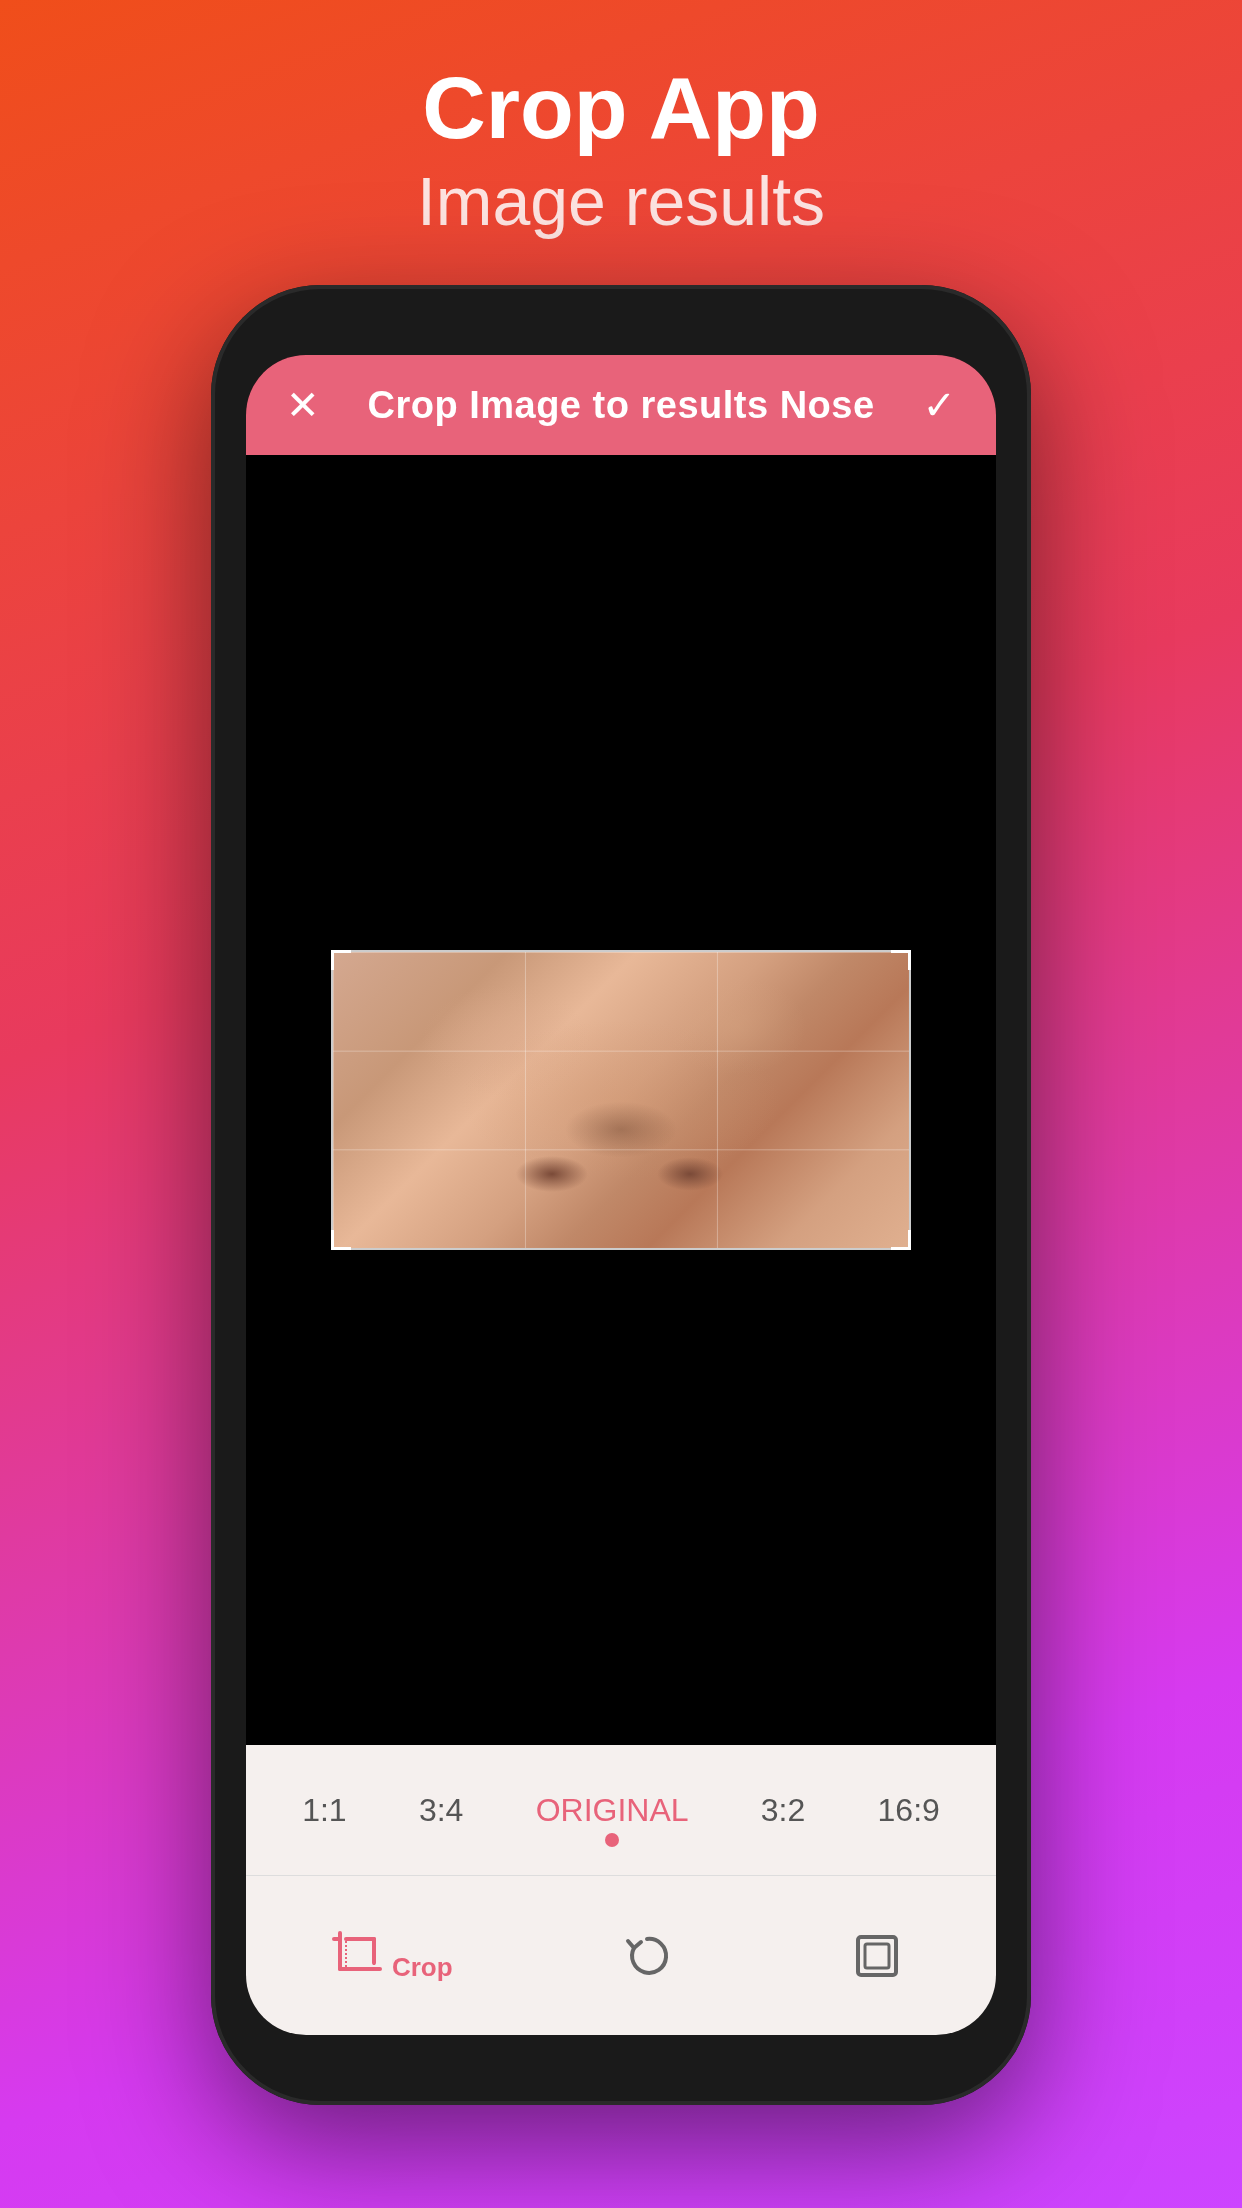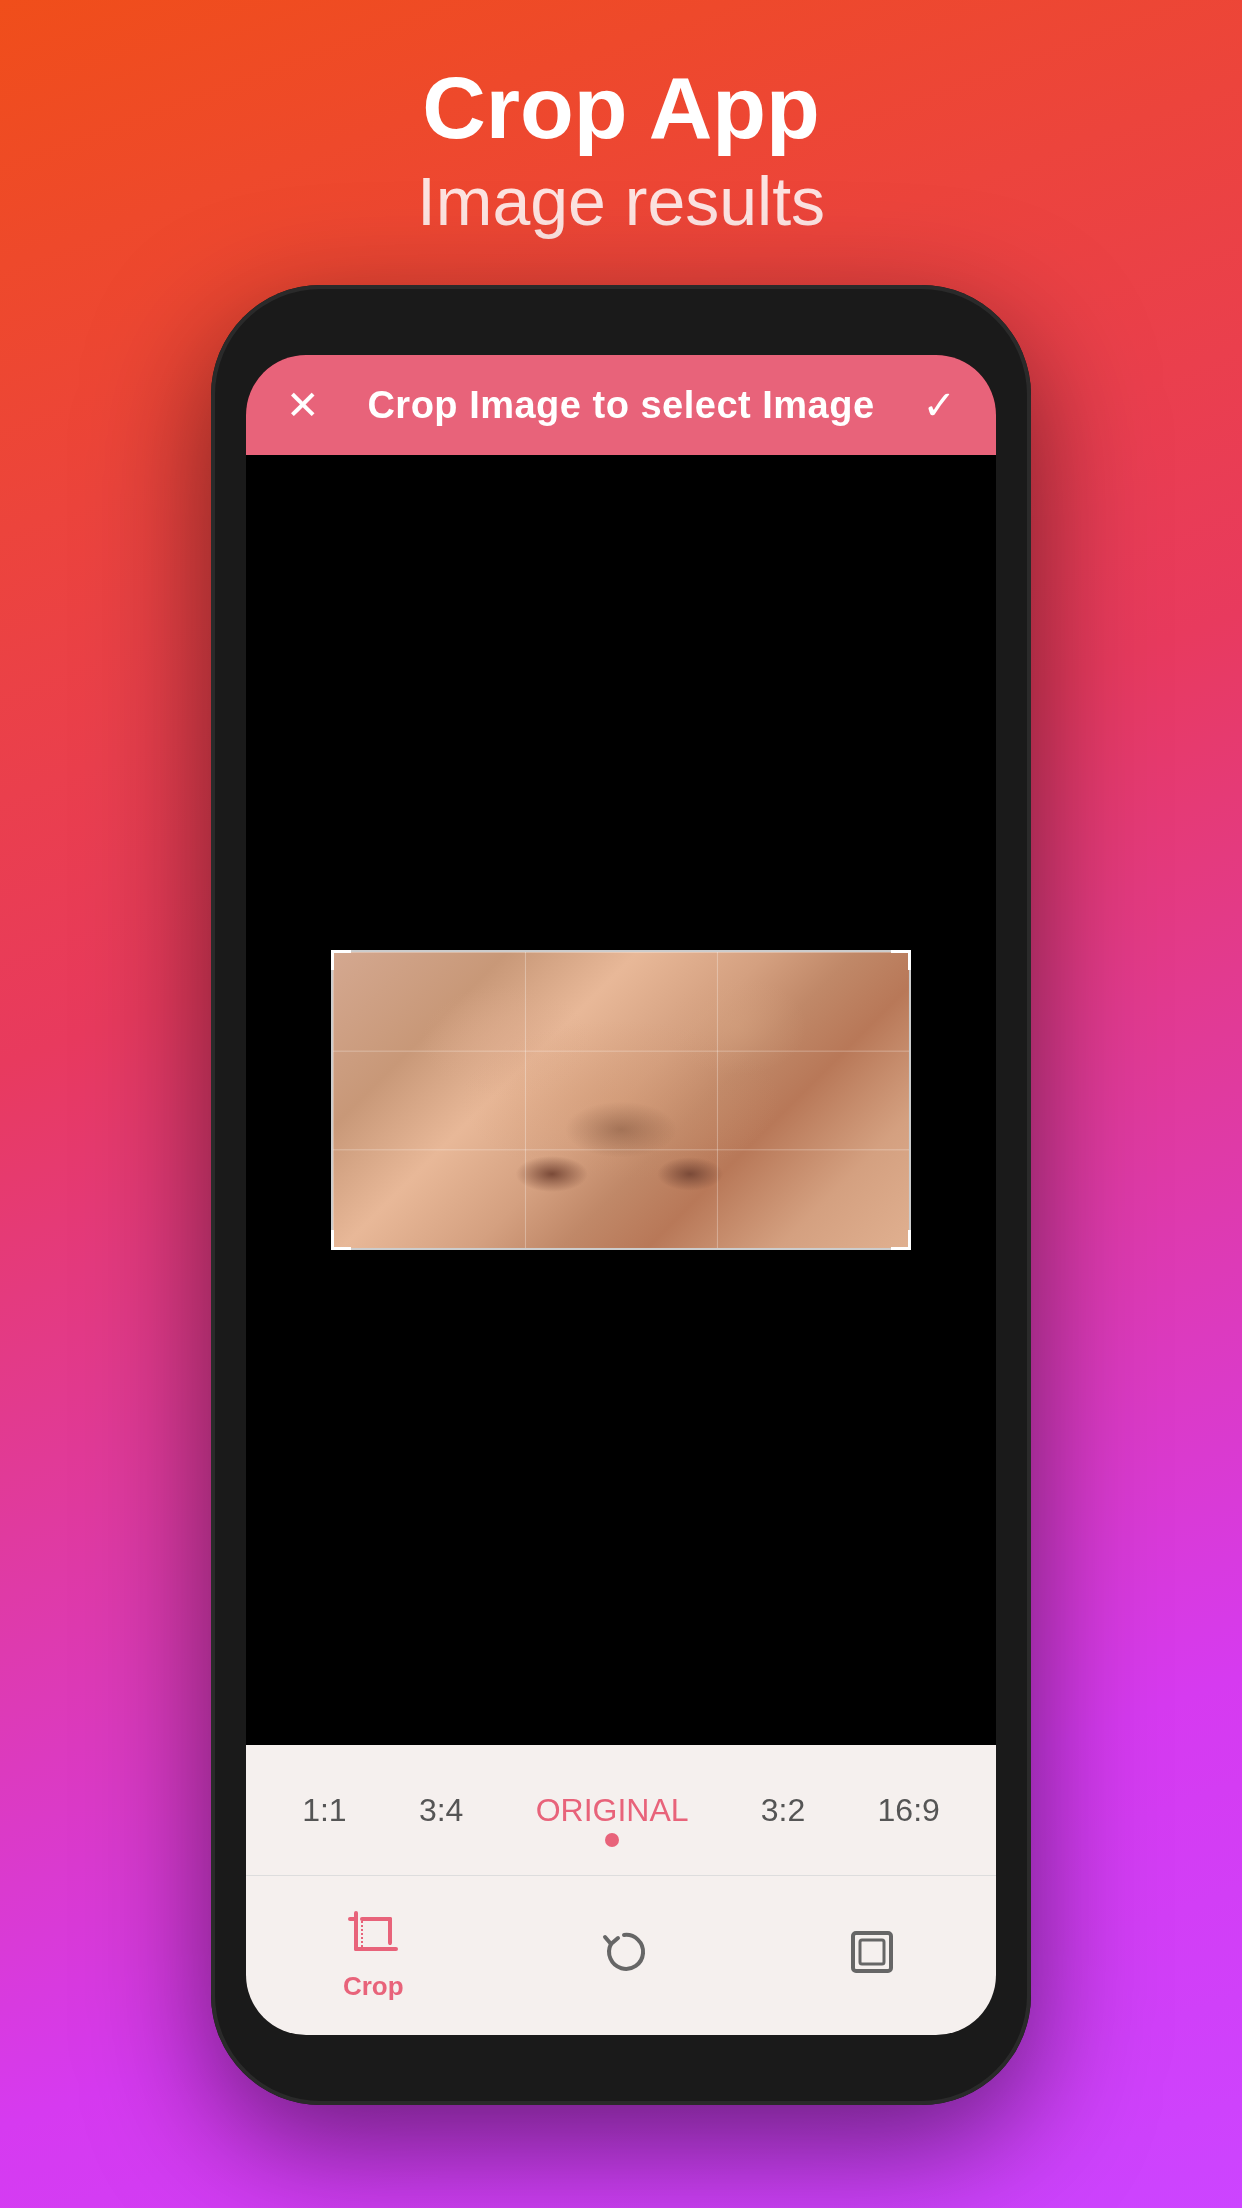--- a/index.html
+++ b/index.html
@@ -232,22 +232,22 @@
       height: 160px;
       display: flex;
       align-items: center;
       justify-content: space-around;
       flex-shrink: 0;
       border-top: 1px solid #ddd;
     }
 
     .toolbar-item {
       display: flex;
-      flex-direction: column;
-      align-items: center;
+      flex-direction: row;
+      align-items: flex-end;
       gap: 8px;
       cursor: pointer;
     }
 
     .toolbar-label {
       font-size: 26px;
       font-weight: 600;
       color: #e8637a;
     }
 
@@ -277,21 +277,21 @@
 <div class="header-section">
   <div class="app-title">Crop App</div>
   <div class="app-subtitle">Image results</div>
 </div>
 
 <div class="phone-frame">
   <div class="phone-screen">
 
     <div class="crop-header">
       <span class="header-icon">✕</span>
-      <span class="crop-header-title">Crop Image to select Image</span>
+      <span class="crop-header-title">Crop Image to results Nose</span>
       <span class="header-icon">✓</span>
     </div>
 
     <div class="crop-canvas">
       <div class="crop-box">
         <div class="nose-image">
           <div class="crop-grid"></div>
         </div>
         <div class="corner corner-tl"></div>
         <div class="corner corner-tr"></div>

